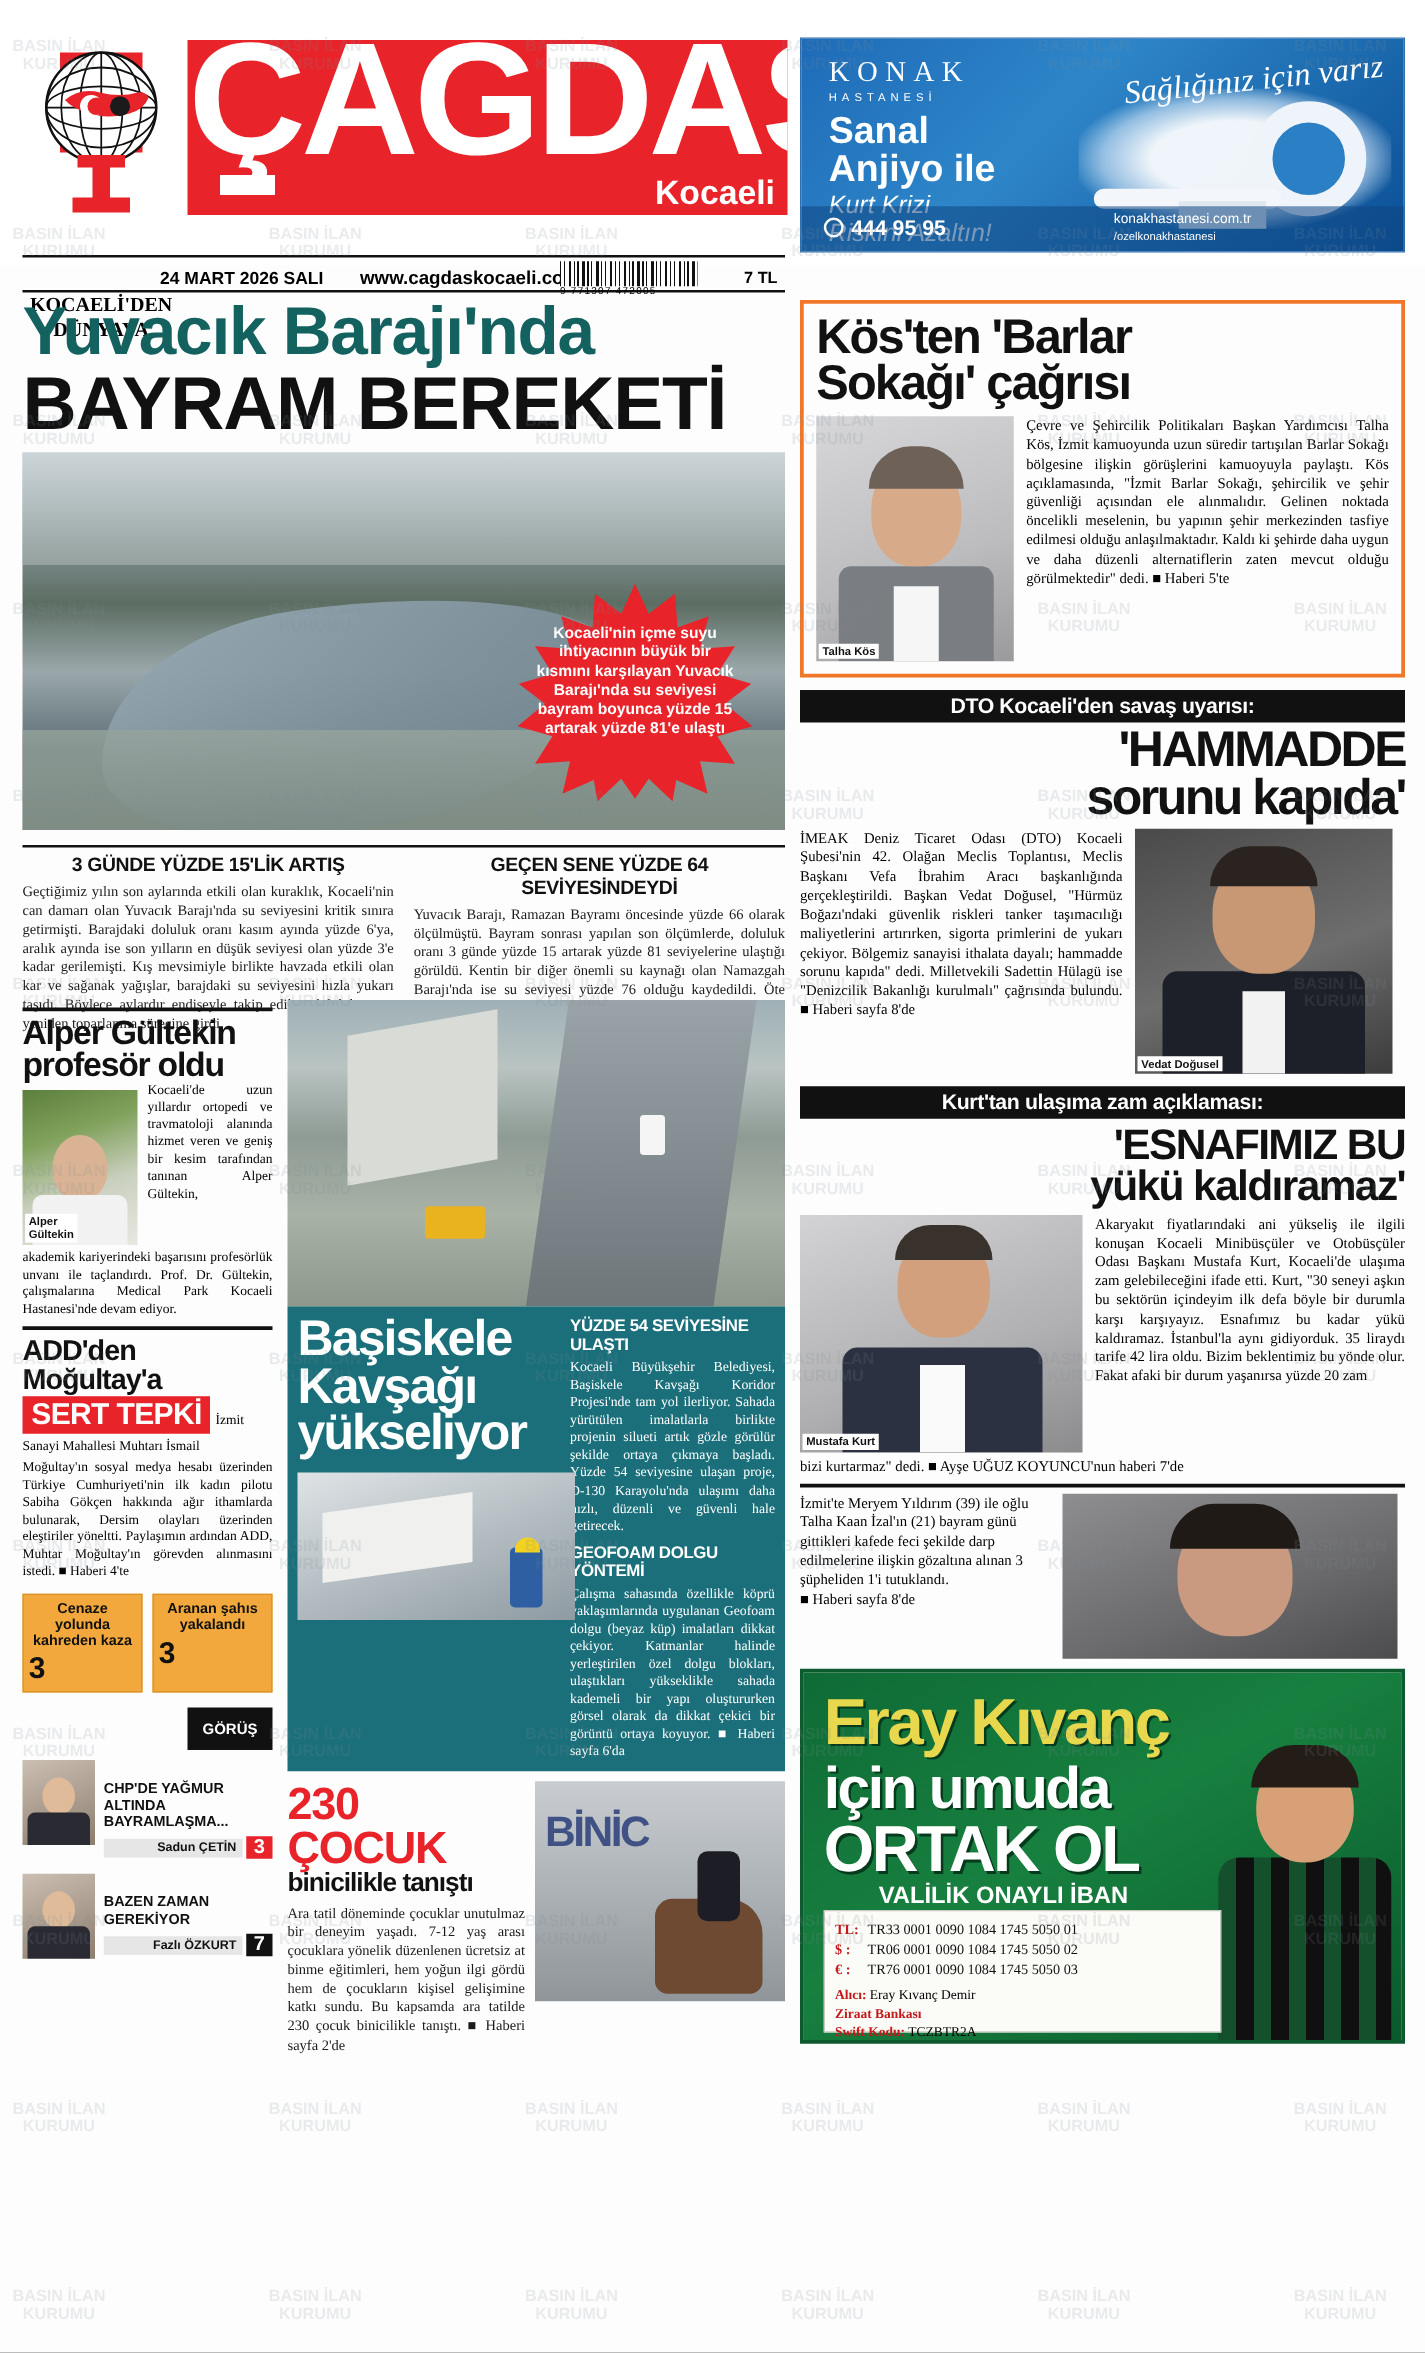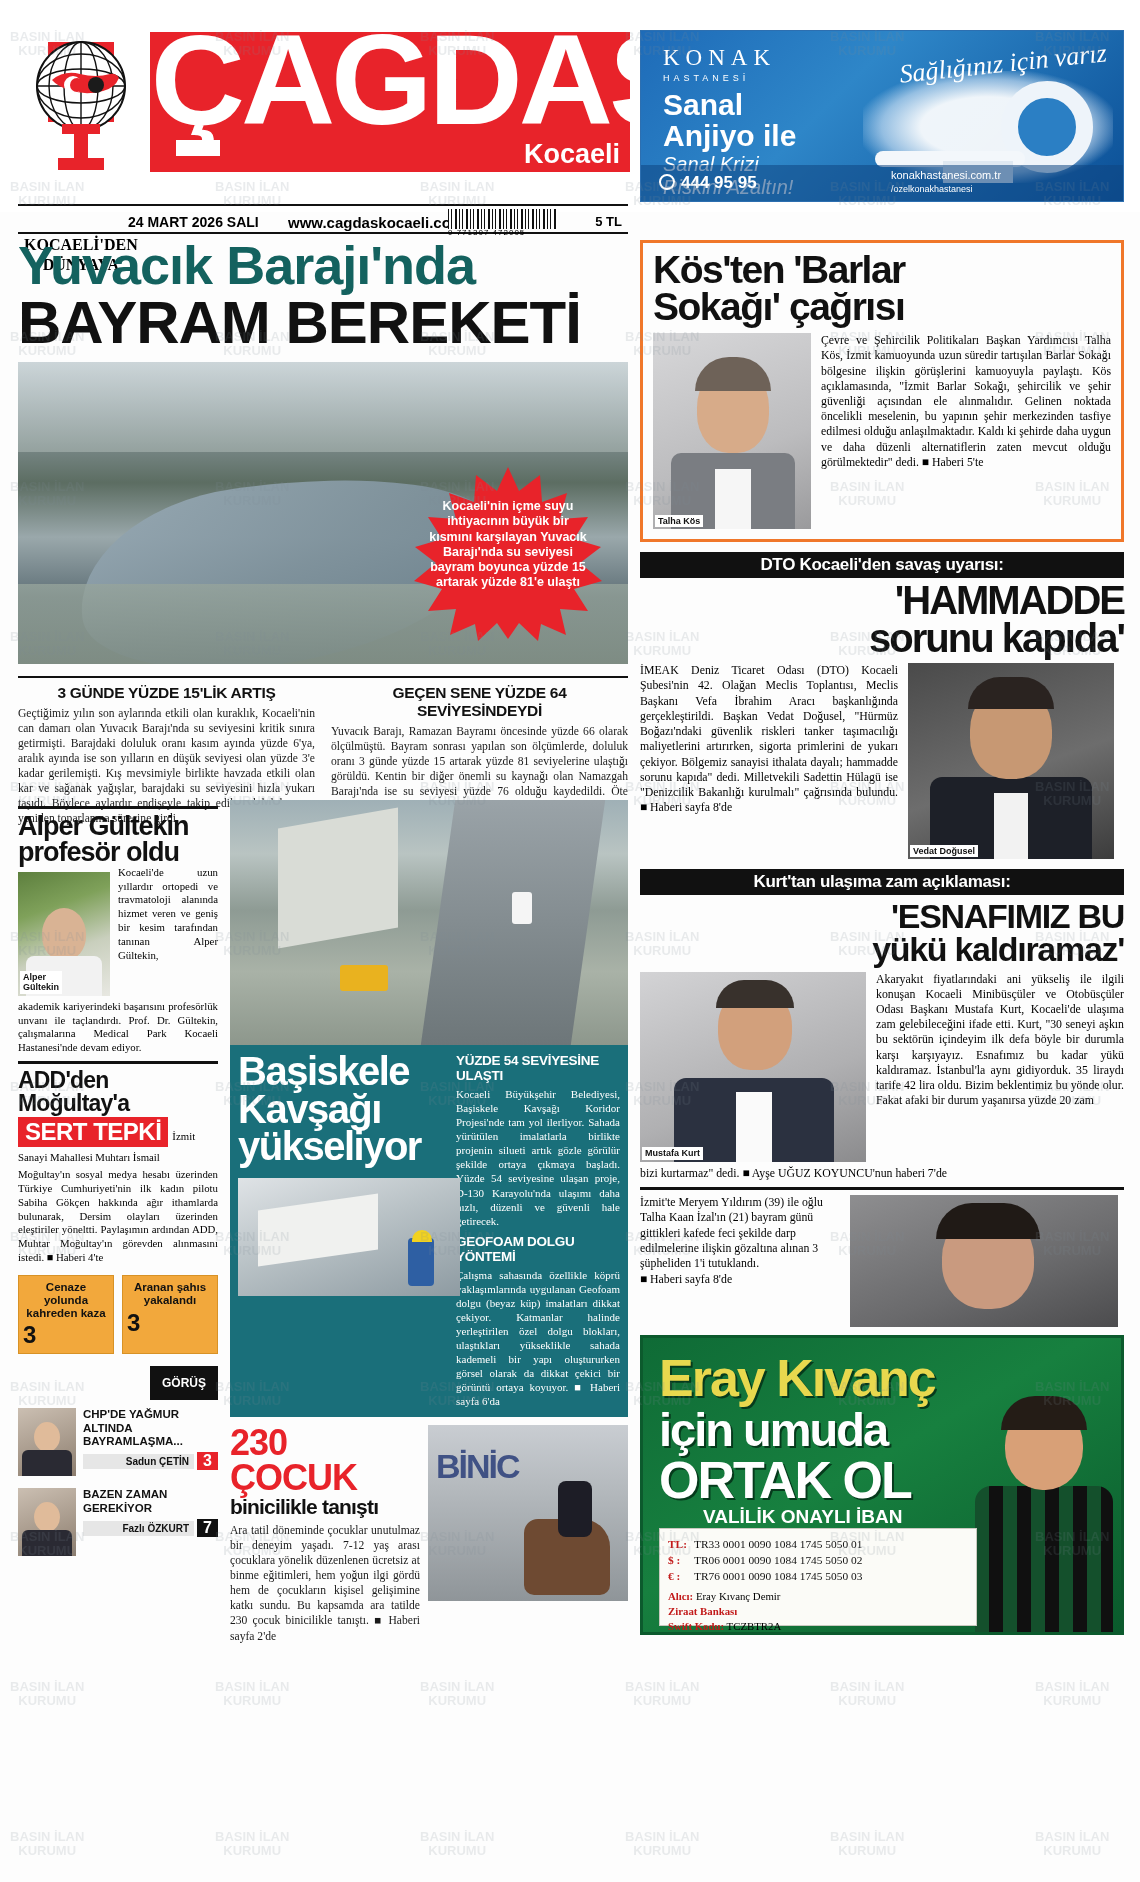--- a/index.html
+++ b/index.html
@@ -202,21 +202,21 @@
   .columnist {
     display:flex; align-items:flex-start; gap: 7px; margin-top: 8px;
   }
   .col-photo {
     width: 58px; height: 68px; flex: 0 0 58px;
     background: linear-gradient(160deg,#cbbfb2,#8c7d6e);
     position: relative; overflow:hidden;
   }
   .col-photo .f { position:absolute; left:16px; top:14px; width:26px;height:30px;background:#e0bb9a;border-radius:50%;}
   .col-photo .s { position:absolute; left:4px; bottom:0; width:50px;height:26px;background:#2a2a33;border-radius:6px 6px 0 0;}
-  .col-txt { flex:1; }
+  .col-txt { flex:1;margin-top:17px; }
   .col-title {
     font-family:"Liberation Sans",sans-serif; font-weight:bold; font-size: 11.5px;
     line-height:1.16; color:#111;
   }
   .col-name-row { display:flex; align-items:center; margin-top:4px; }
   .col-name {
     flex:1; background:#e6e6e6; color:#111;
     font-family:"Liberation Sans",sans-serif; font-weight:bold;
     font-size: 10px; text-align:right; padding: 2px 5px;
   }
@@ -464,38 +464,38 @@
       <div class="ad-brand">
         <div class="b1">KONAK</div>
         <div class="b2">HASTANESİ</div>
       </div>
       <div class="ad-script">Sağlığınız için varız</div>
       <div class="ad-head1">
         <div>Sanal</div>
         <div>Anjiyo ile</div>
       </div>
       <div class="ad-head2">
-        <div>Sanal Krizi</div>
+        <div>Kurt Krizi</div>
         <div>Riskini Azaltın!</div>
       </div>
       <div class="ad-footer">
         <div class="ad-phone"><span class="circ"></span><span>444 95 95</span></div>
         <div class="ad-web">konakhastanesi.com.tr</div>
         <div class="ad-social">/ozelkonakhastanesi</div>
       </div>
     </div>
 
     <div class="info-strip">
       <div class="info-left" style="white-space:pre-line;">KOCAELİ'DEN
 DÜNYAYA</div>
       <div class="info-date">24 MART 2026 SALI</div>
       <div class="info-web">www.cagdaskocaeli.com.tr</div>
       <div class="barcode"></div>
       <div class="barcode-num">9  771307  472005</div>
-      <div class="info-price">5 TL</div>
+      <div class="info-price">7 TL</div>
     </div>
   </div>
 
   <div class="lead">
     <div class="lead-kicker">Yuvacık Barajı'nda</div>
     <div class="lead-head">BAYRAM BEREKETİ</div>
   </div>
 
   <div class="lead-photo">
     <div class="snow1"></div>

